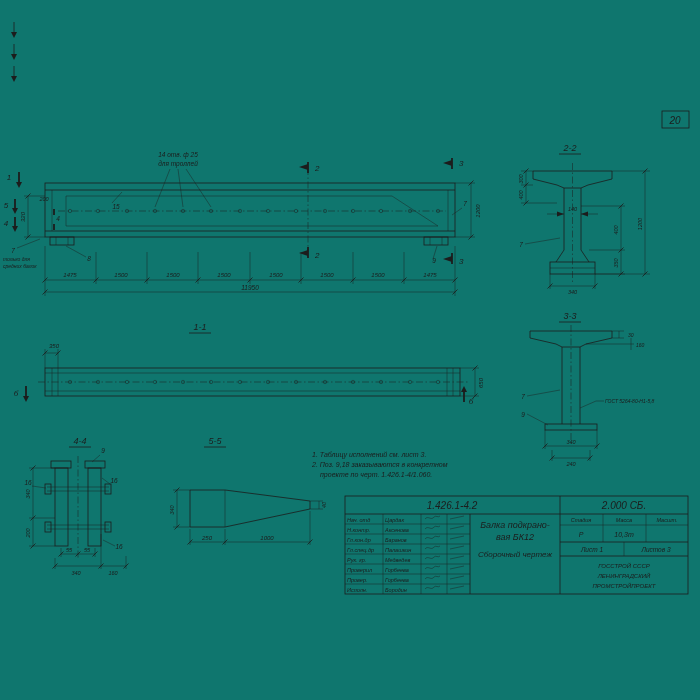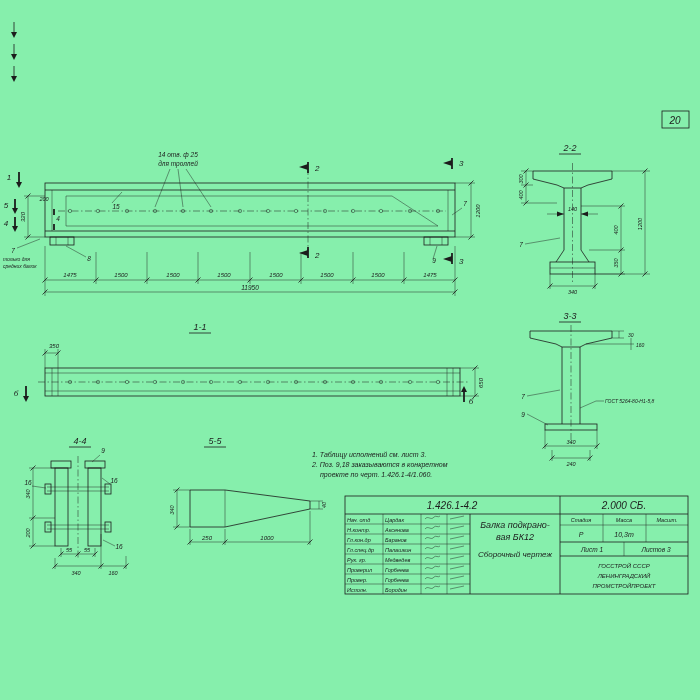--- a/index.html
+++ b/index.html
@@ -1,16 +1,16 @@
 <!DOCTYPE html>
 <html><head>
 <meta charset="utf-8">
 <style>
   html,body{margin:0;padding:0;background:#e8e8e4;}
-  .sheet{width:700px;height:700px;background:#86efac;position:relative;font-family:"Liberation Sans",sans-serif;}
+  .sheet{width:700px;height:700px;background:#0f766e;position:relative;font-family:"Liberation Sans",sans-serif;}
   svg{position:absolute;left:0;top:0;}
   svg text{fill:#1c1c1c;font-family:"Liberation Sans",sans-serif;font-style:italic;}
   .ln{stroke:#1c1c1c;stroke-width:0.8;fill:none;}
   .thin{stroke:#1c1c1c;stroke-width:0.45;fill:none;}
   .thick{stroke:#1c1c1c;stroke-width:1.8;fill:none;}
   .dash{stroke:#1c1c1c;stroke-width:0.5;fill:none;stroke-dasharray:7 2.5 1.5 2.5;}
   .fillb{fill:#1c1c1c;stroke:none;}
   .f5{font-size:5px;}
   .f55{font-size:5.5px;}
   .f6{font-size:6px;}

